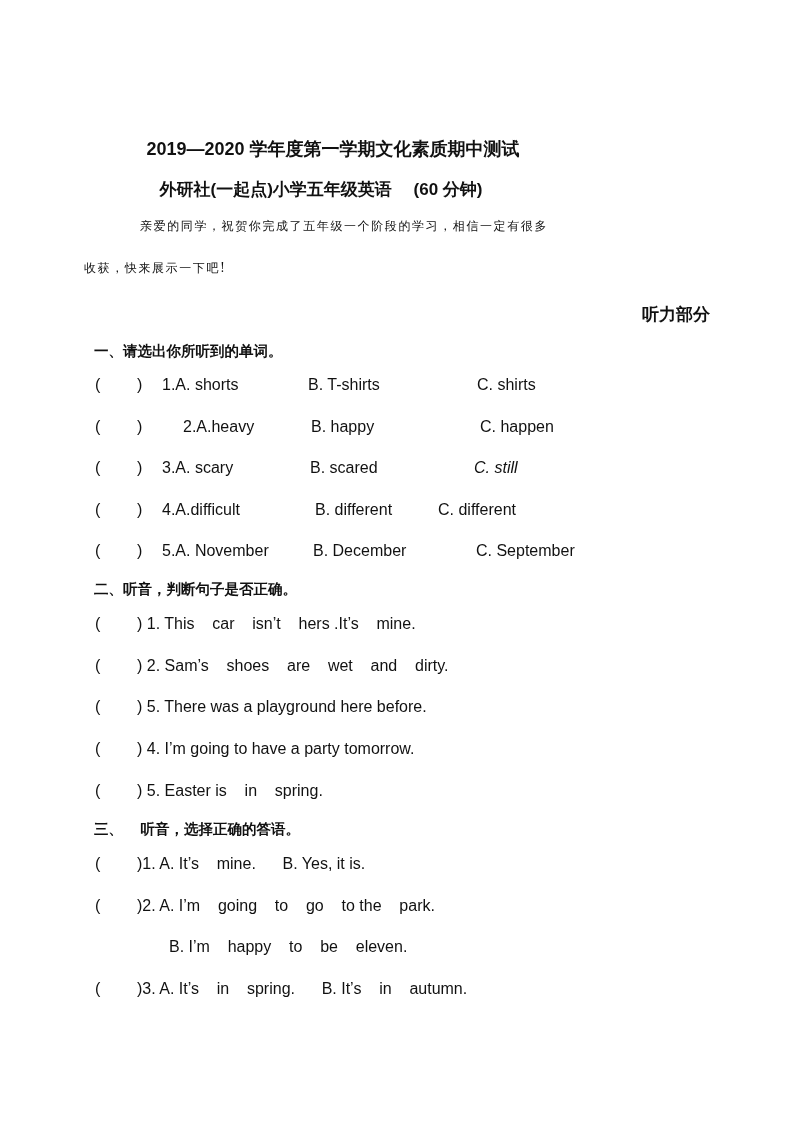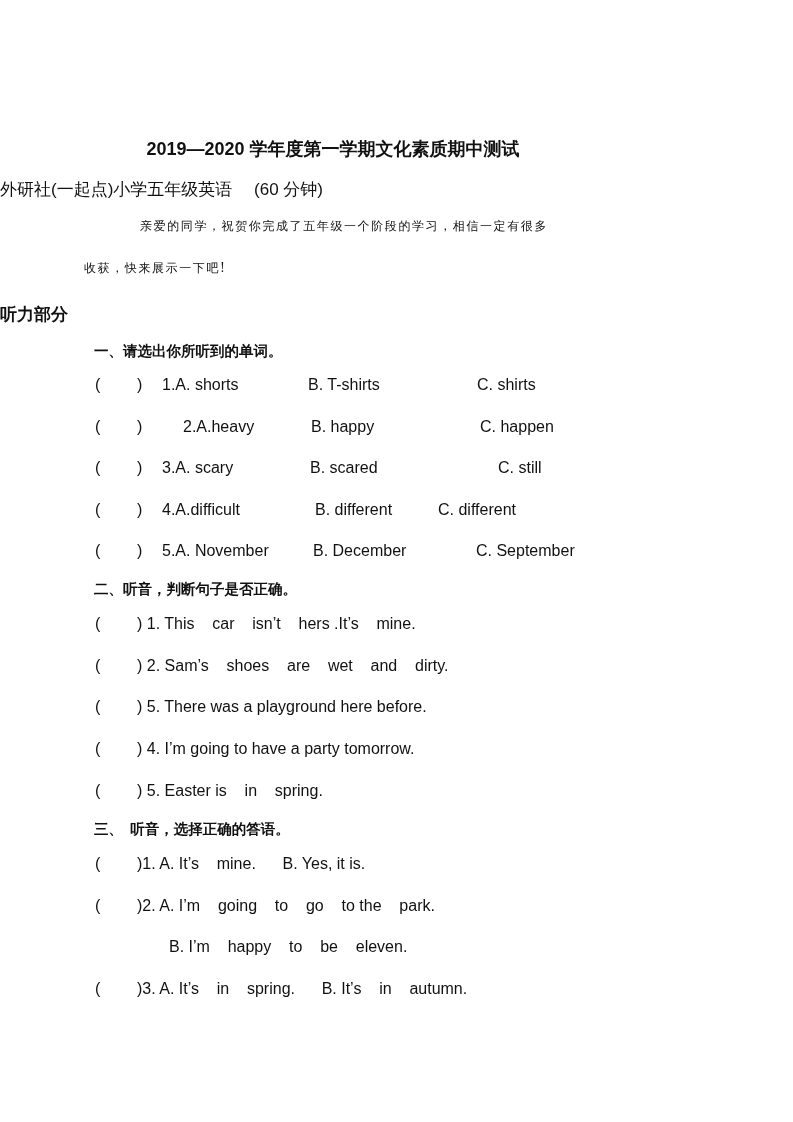--- a/index.html
+++ b/index.html
@@ -1,22 +1,22 @@
 <!DOCTYPE html>
 <html><head>
 <meta charset="utf-8">
 <style>
   html, body { margin: 0; padding: 0; background: #ffffff; }
   body { width: 793px; height: 1122px; position: relative; overflow: hidden; color: #111; font-family: "Liberation Sans", "DejaVu Sans", sans-serif; }
   .abs { position: absolute; white-space: pre; }
   .title { left: 0; width: 666px; text-align: center; font-weight: bold; font-size: 18px; }
-  .subtitle { left: 0; width: 642px; text-align: left; font-size: 17px; }
+  .subtitle { left: 0; width: 642px; text-align: center; font-size: 17px; font-weight: bold; }
   .intro { font-family: "DejaVu Serif", "Liberation Serif", serif; font-size: 12px; letter-spacing: 1.6px; }
-  .part-title { left: 0; width: 710px; text-align: left; font-weight: bold; font-size: 17px; font-family: "DejaVu Serif", serif; }
-  .sec { font-weight: bold; font-size: 14.5px; font-family: Liberation Serif, serif; }
+  .part-title { left: 0; width: 710px; text-align: right; font-weight: bold; font-size: 17px; font-family: "DejaVu Serif", serif; }
+  .sec { font-weight: bold; font-size: 14.5px; font-family: Liberation Mono, monospace; }
   .q { font-size: 16px; }
 </style>
 </head>
 <body>
 
 <div class="abs title" style="top:137px;">2019—2020 学年度第一学期文化素质期中测试</div>
 <div class="abs subtitle" style="top:178px;">外研社(一起点)小学五年级英语　 (60 分钟)</div>
 
 <div class="abs intro" style="left:140px; top:218px;">亲爱的同学，祝贺你完成了五年级一个阶段的学习，相信一定有很多</div>
 <div class="abs intro" style="left:84px; top:260px;">收获，快来展示一下吧!</div>
@@ -38,21 +38,21 @@
     <span class="abs q" style="left:137px; top:418px;">)</span>
     <span class="abs q" style="left:162px; top:418px;margin-left:21px;">2.A.heavy</span>
     <span class="abs q" style="left:311px; top:418px;">B. happy</span>
     <span class="abs q" style="left:480px; top:418px;">C. happen</span>
   </div>
   <div>
     <span class="abs q" style="left:95px; top:459px;">(</span>
     <span class="abs q" style="left:137px; top:459px;">)</span>
     <span class="abs q" style="left:162px; top:459px;">3.A. scary</span>
     <span class="abs q" style="left:310px; top:459px;">B. scared</span>
-    <span class="abs q" style="left:498px; top:459px;">C. still</span>
+    <span class="abs q" style="left:474px; top:459px;font-style:italic;">C. still</span>
   </div>
   <div>
     <span class="abs q" style="left:95px; top:501px;">(</span>
     <span class="abs q" style="left:137px; top:501px;">)</span>
     <span class="abs q" style="left:162px; top:501px;">4.A.difficult</span>
     <span class="abs q" style="left:315px; top:501px;">B. different</span>
     <span class="abs q" style="left:438px; top:501px;">C. different</span>
   </div>
   <div>
     <span class="abs q" style="left:95px; top:542px;">(</span>

